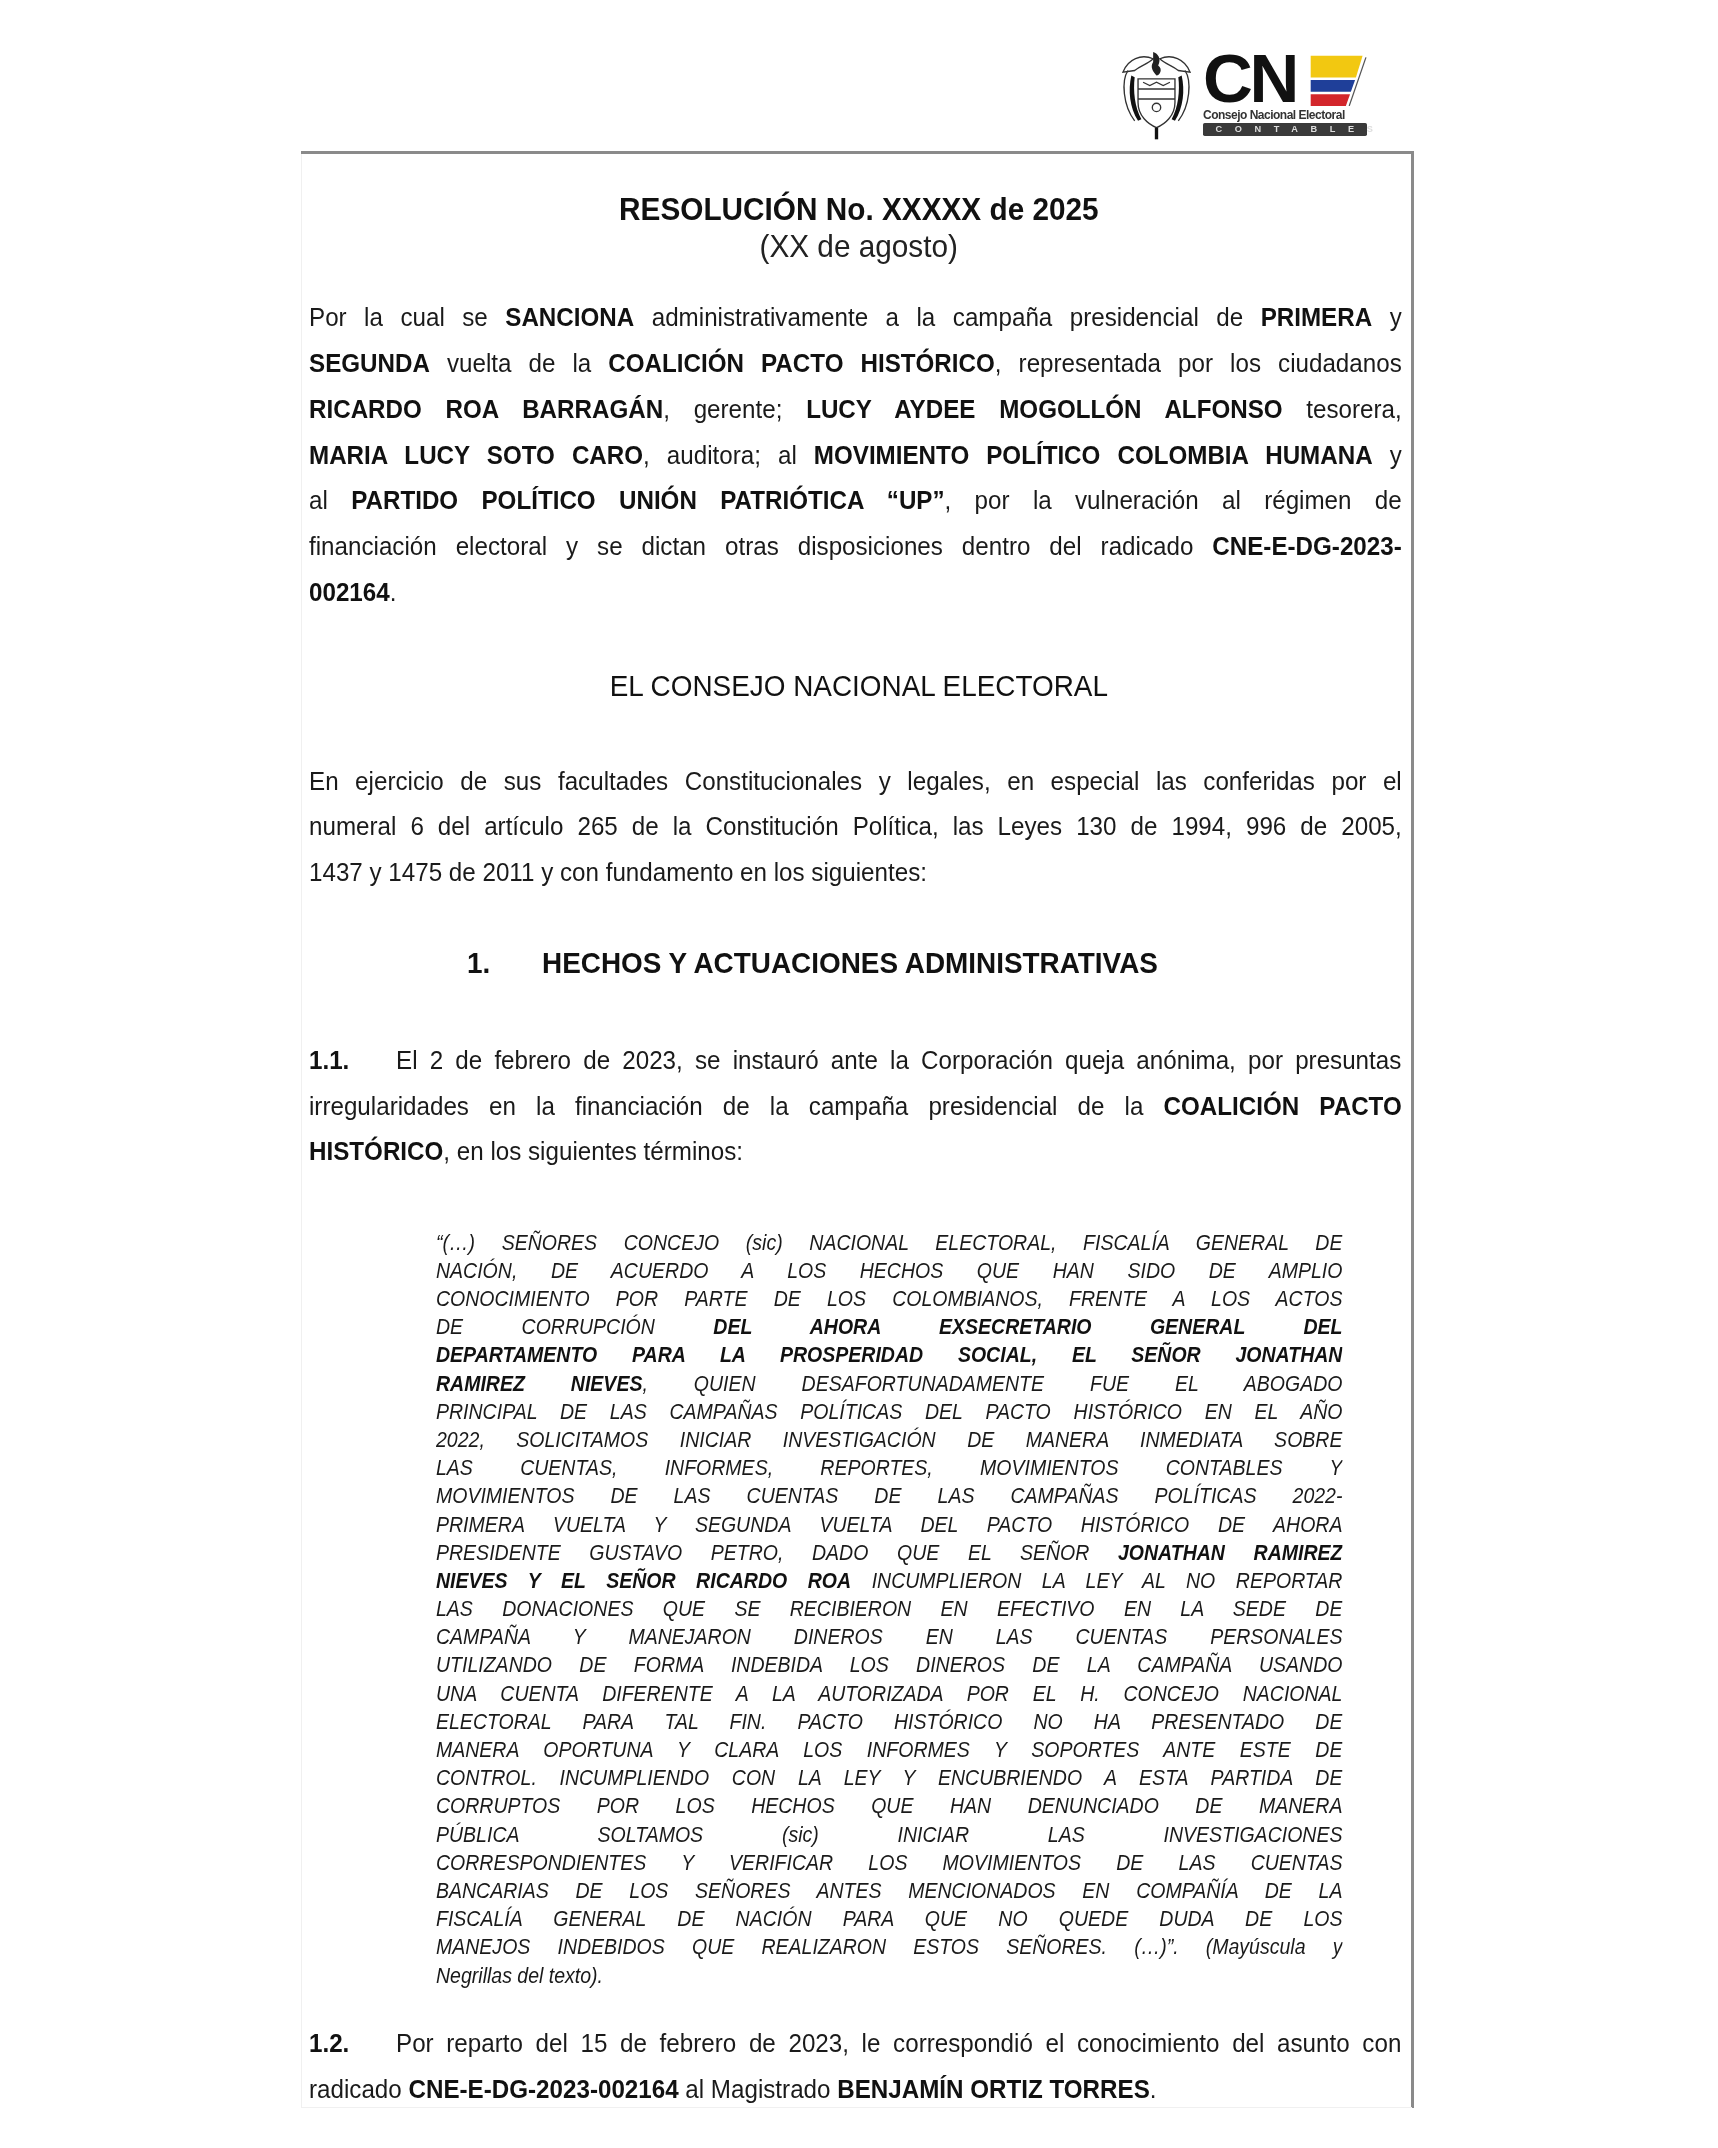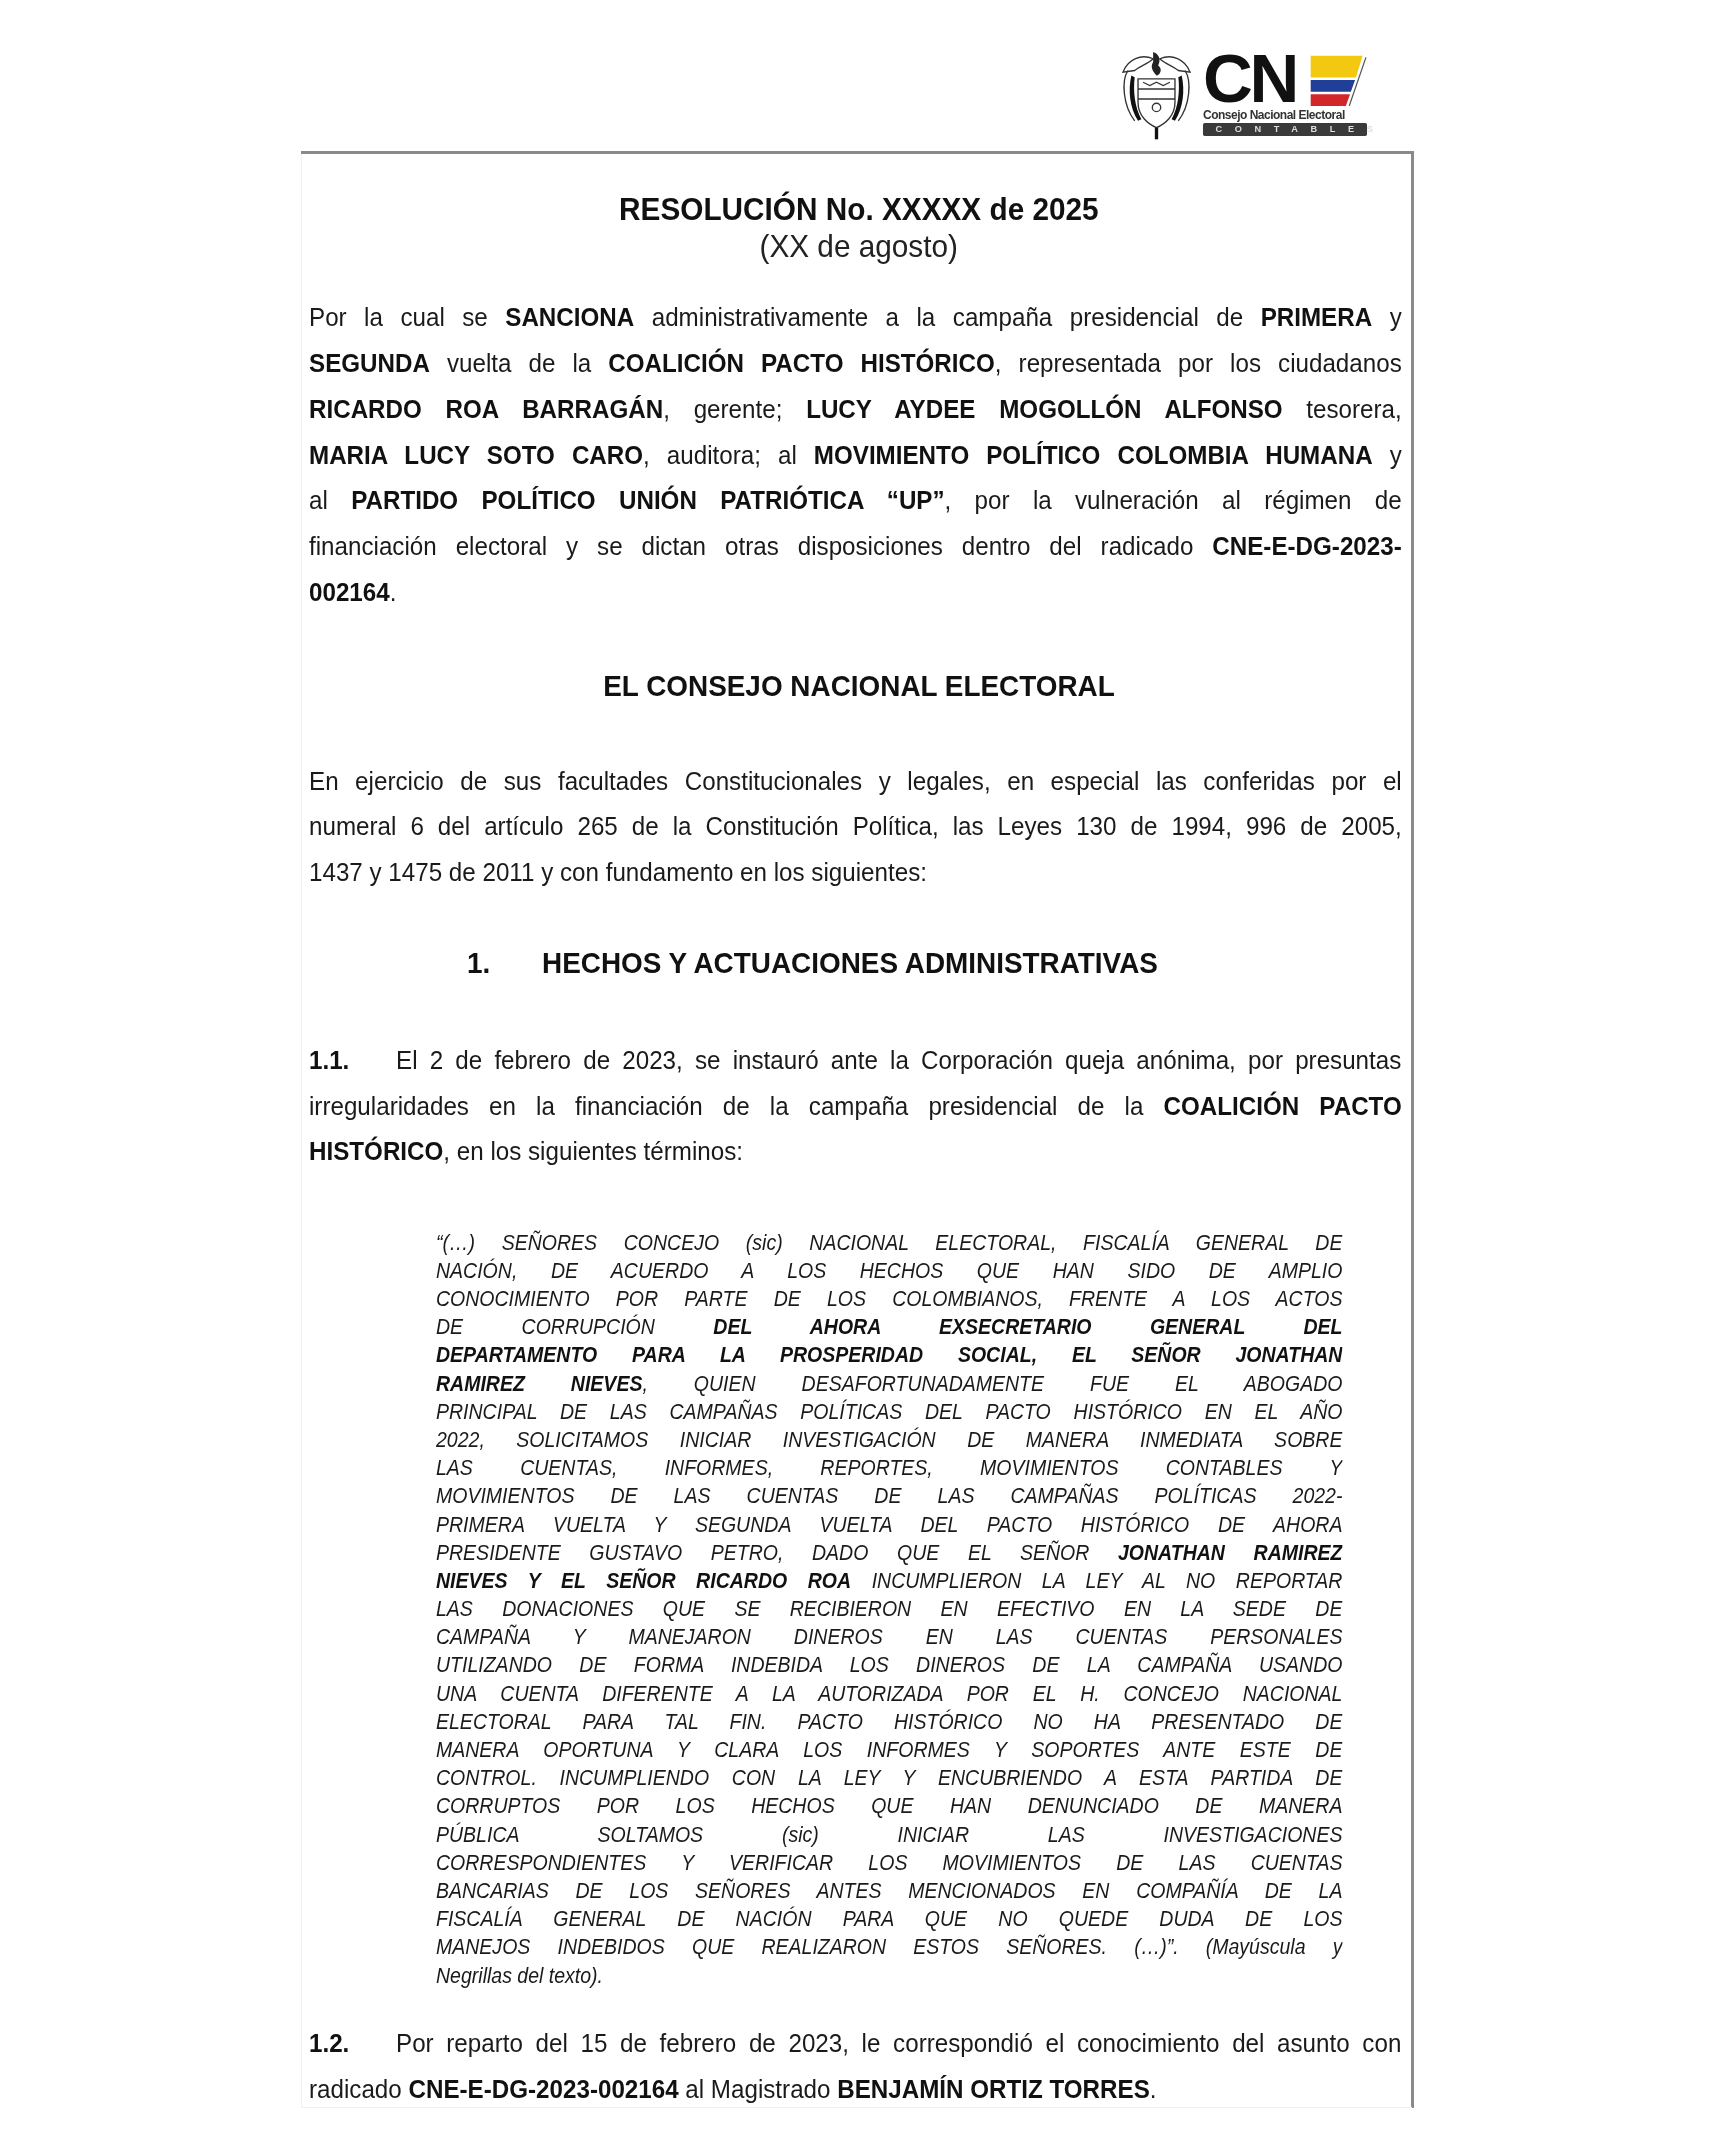--- a/index.html
+++ b/index.html
@@ -31,21 +31,21 @@
   .body-line.justify { text-align: justify; text-align-last: justify; white-space: normal; overflow: hidden; }
   .quote-line { left: 436px; width: 906px; font-size: 22.7px; height: 28.5px; line-height: 28.5px; font-style: italic;
                 transform: scaleX(0.86); transform-origin: left center; }
   .quote-line.justify { text-align: justify; text-align-last: justify; white-space: normal; overflow: hidden; }
 
   b, .b { font-weight: bold; color: #111; }
   .title { position: absolute; left: 0; width: 1718px; text-align: center; font-weight: bold; font-size: 32px; color: #111; }
   .title .t { display: inline-block; transform: scaleX(0.93); }
   .subtitle { position: absolute; left: 0; width: 1718px; text-align: center; font-size: 32px; color: #222; }
   .subtitle .t { display: inline-block; transform: scaleX(0.93); }
-  .heading { position: absolute; left: 0; width: 1718px; text-align: center; font-weight: bold; font-size: 30px; color: #111; }
+  .heading { position: absolute; left: 0; width: 1718px; text-align: center; font-weight: normal; font-size: 30px; color: #111; }
   .heading .t { display: inline-block; transform: scaleX(0.93); }
   .sec-heading { position: absolute; top: 946px; font-weight: bold; font-size: 30px; color: #111; white-space: nowrap;
                  transform: scaleX(0.93); transform-origin: left center; }
 </style>
 </head>
 <body>
 
 <div class="crest">
   <svg width="81" height="94" viewBox="0 0 96 112">
     <g fill="none" stroke="#333" stroke-width="1.6">

